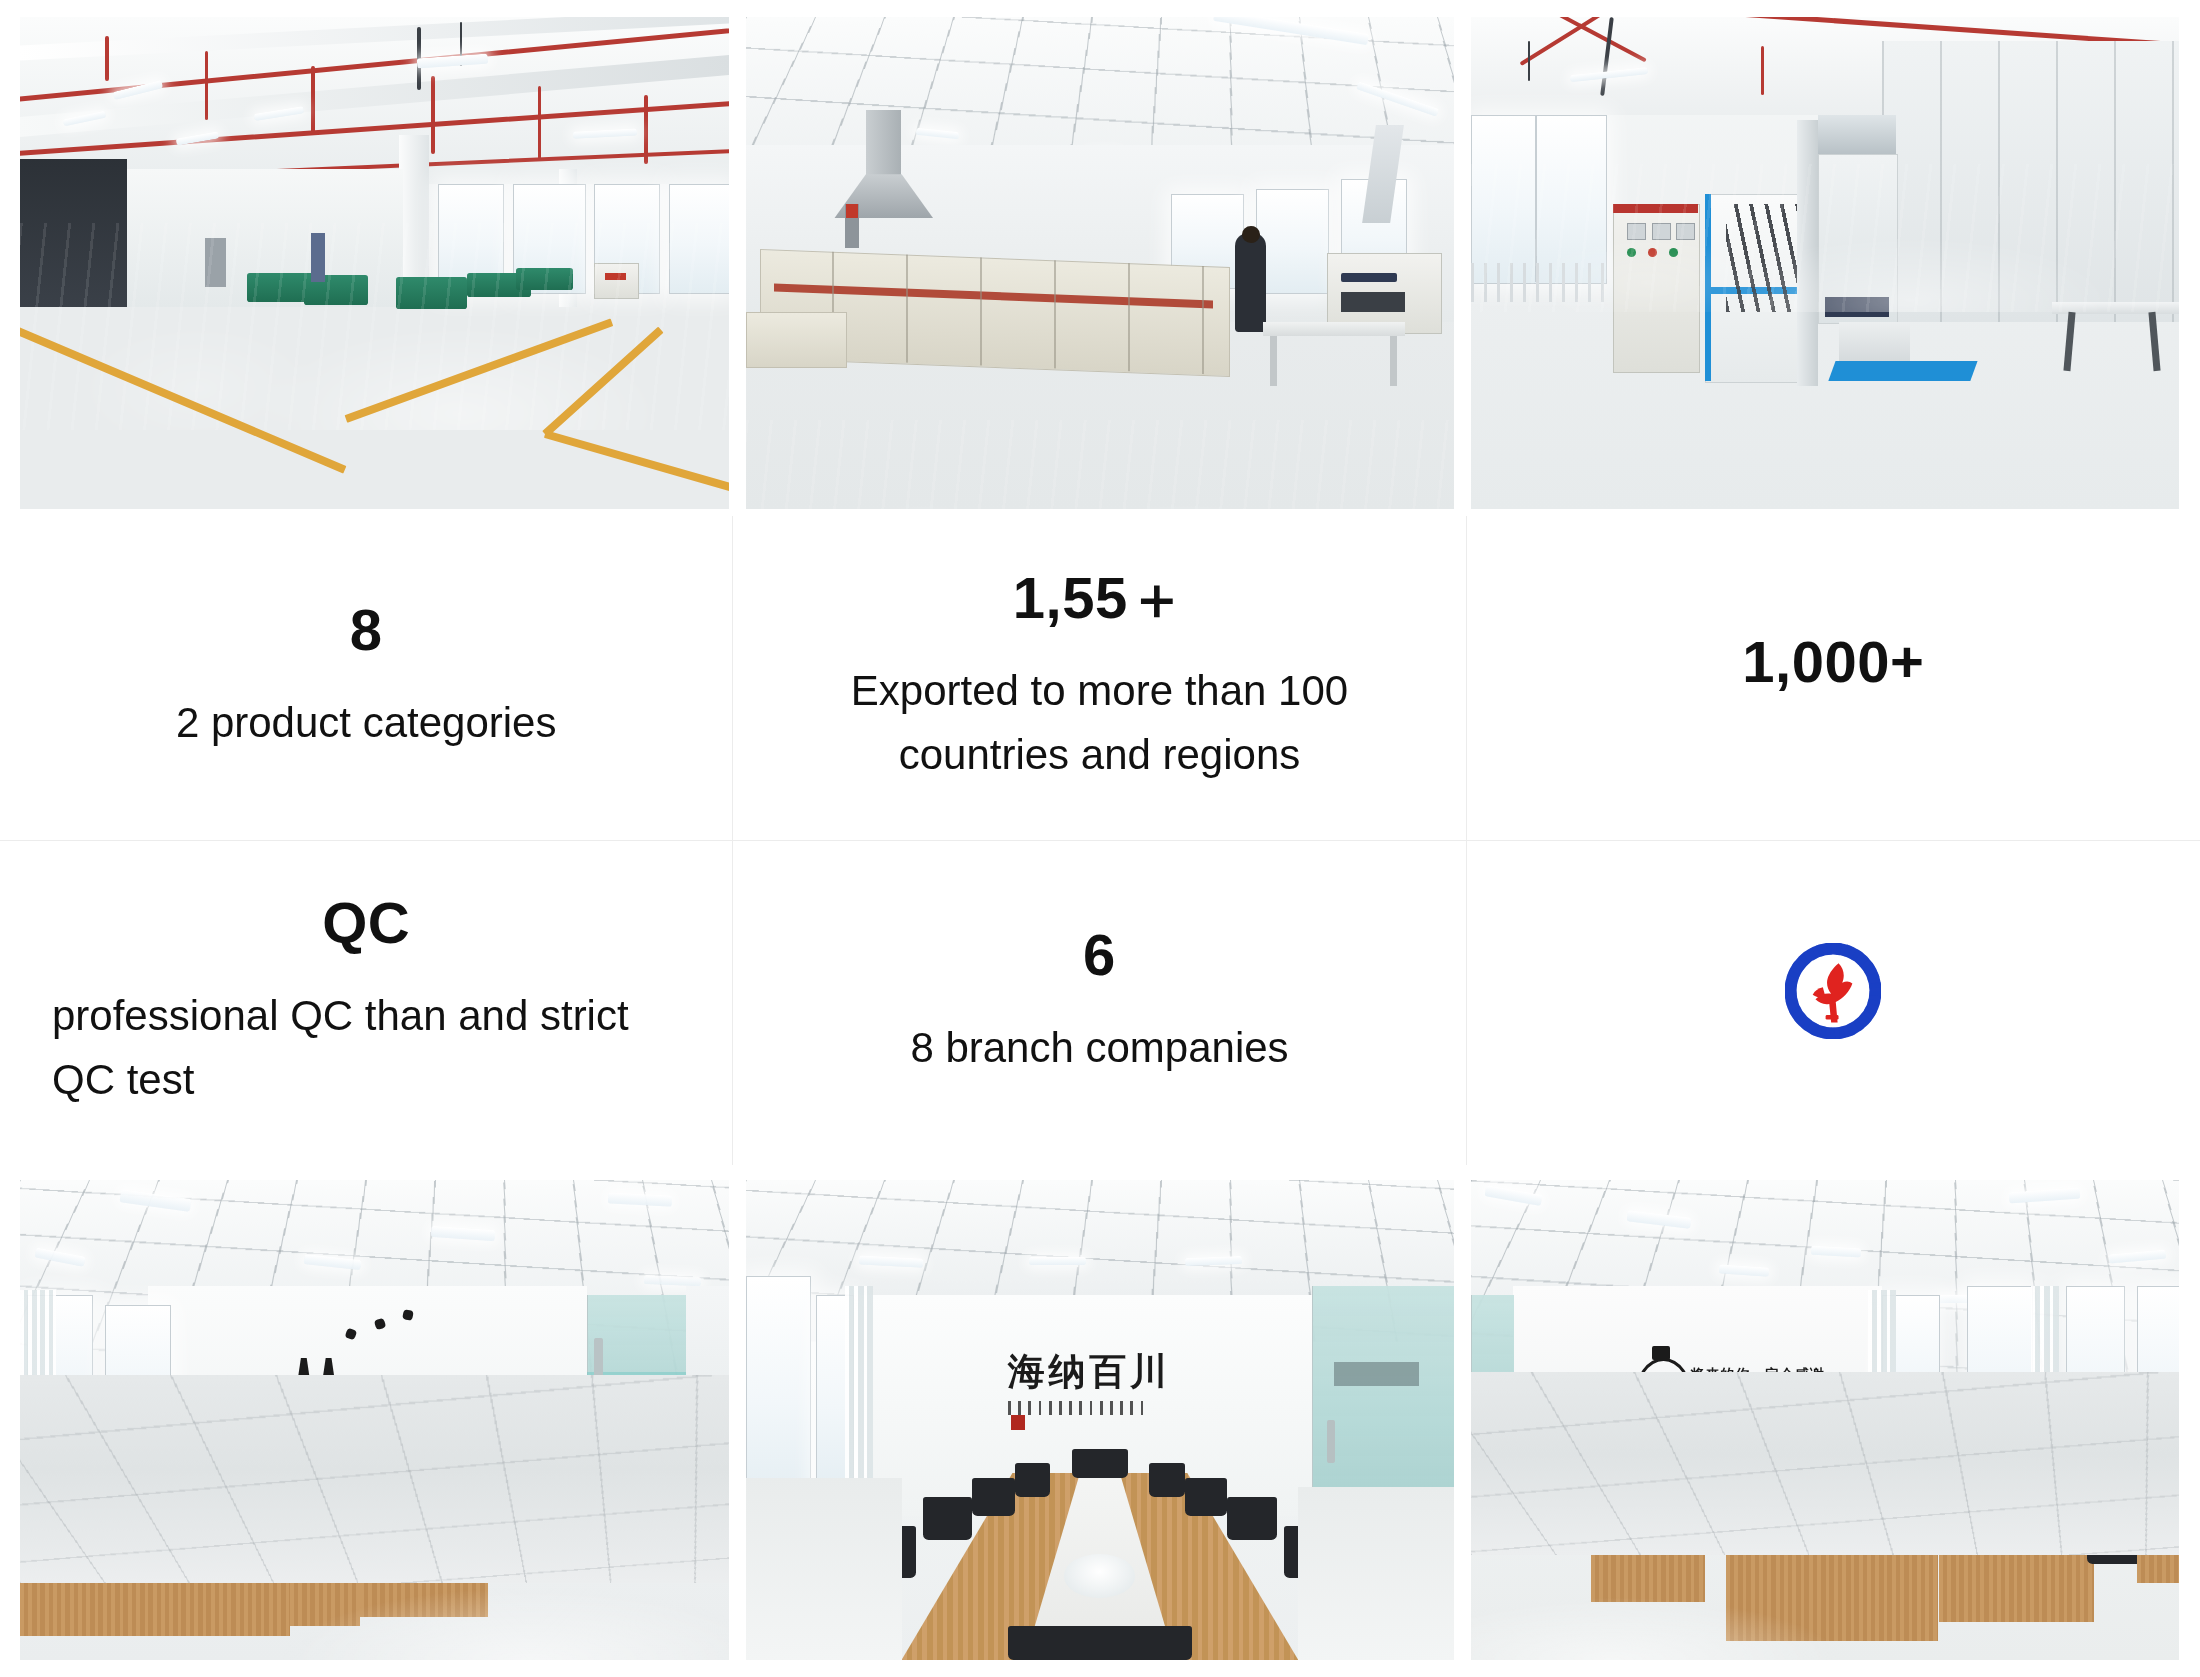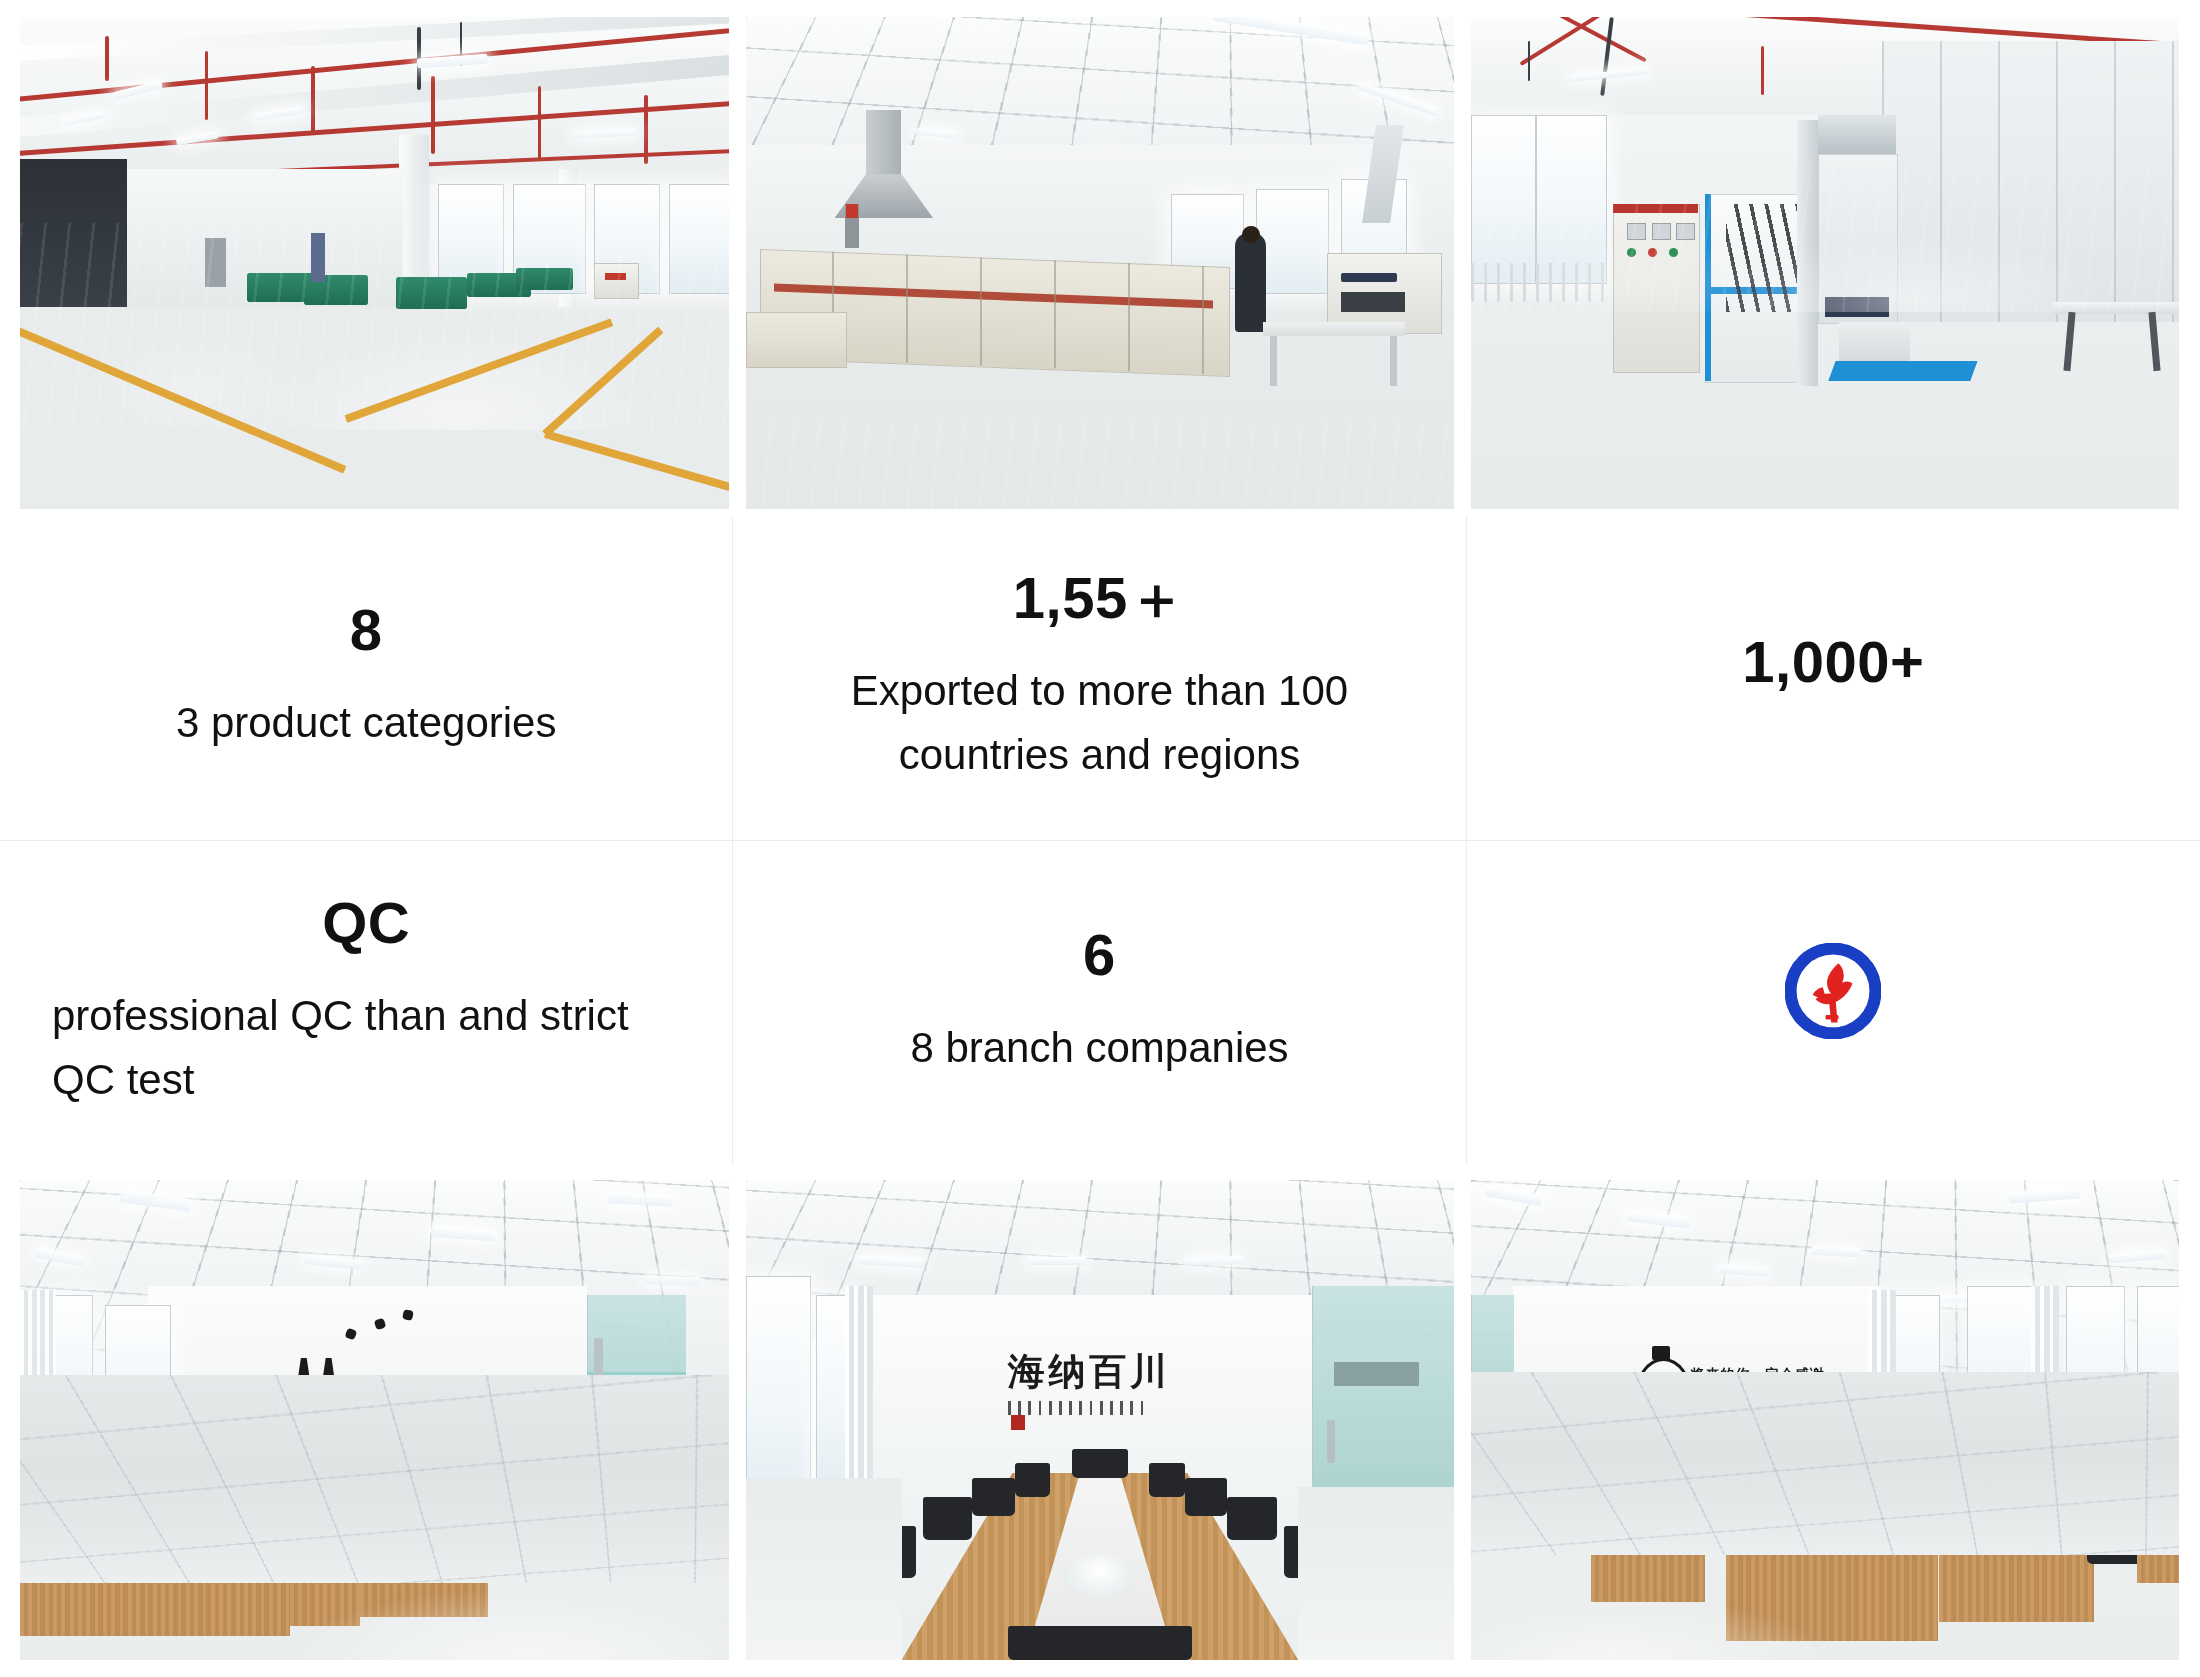--- a/index.html
+++ b/index.html
@@ -267,21 +267,21 @@
 
       <div class="floor-green" style="height:30%;background:linear-gradient(180deg,#3d8f72,#3f9676 40%,#4aa082);"></div>
       <div class="floor-gloss" style="height:30%;"></div>
     </div>
   </div>
 
   <div class="stats">
 
     <div class="cell c1 r1">
       <div class="stat-value">8</div>
-      <div class="stat-label">3 product categories</div>
+      <div class="stat-label">2 product categories</div>
     </div>
 
     <div class="cell c2 r1">
       <div class="stat-value">1,55＋</div>
       <div class="stat-label">Exported to more than 100 countries and regions</div>
     </div>
 
     <div class="cell c3 r1 wide-label">
       <div class="stat-value">1,000+</div>
     </div>

